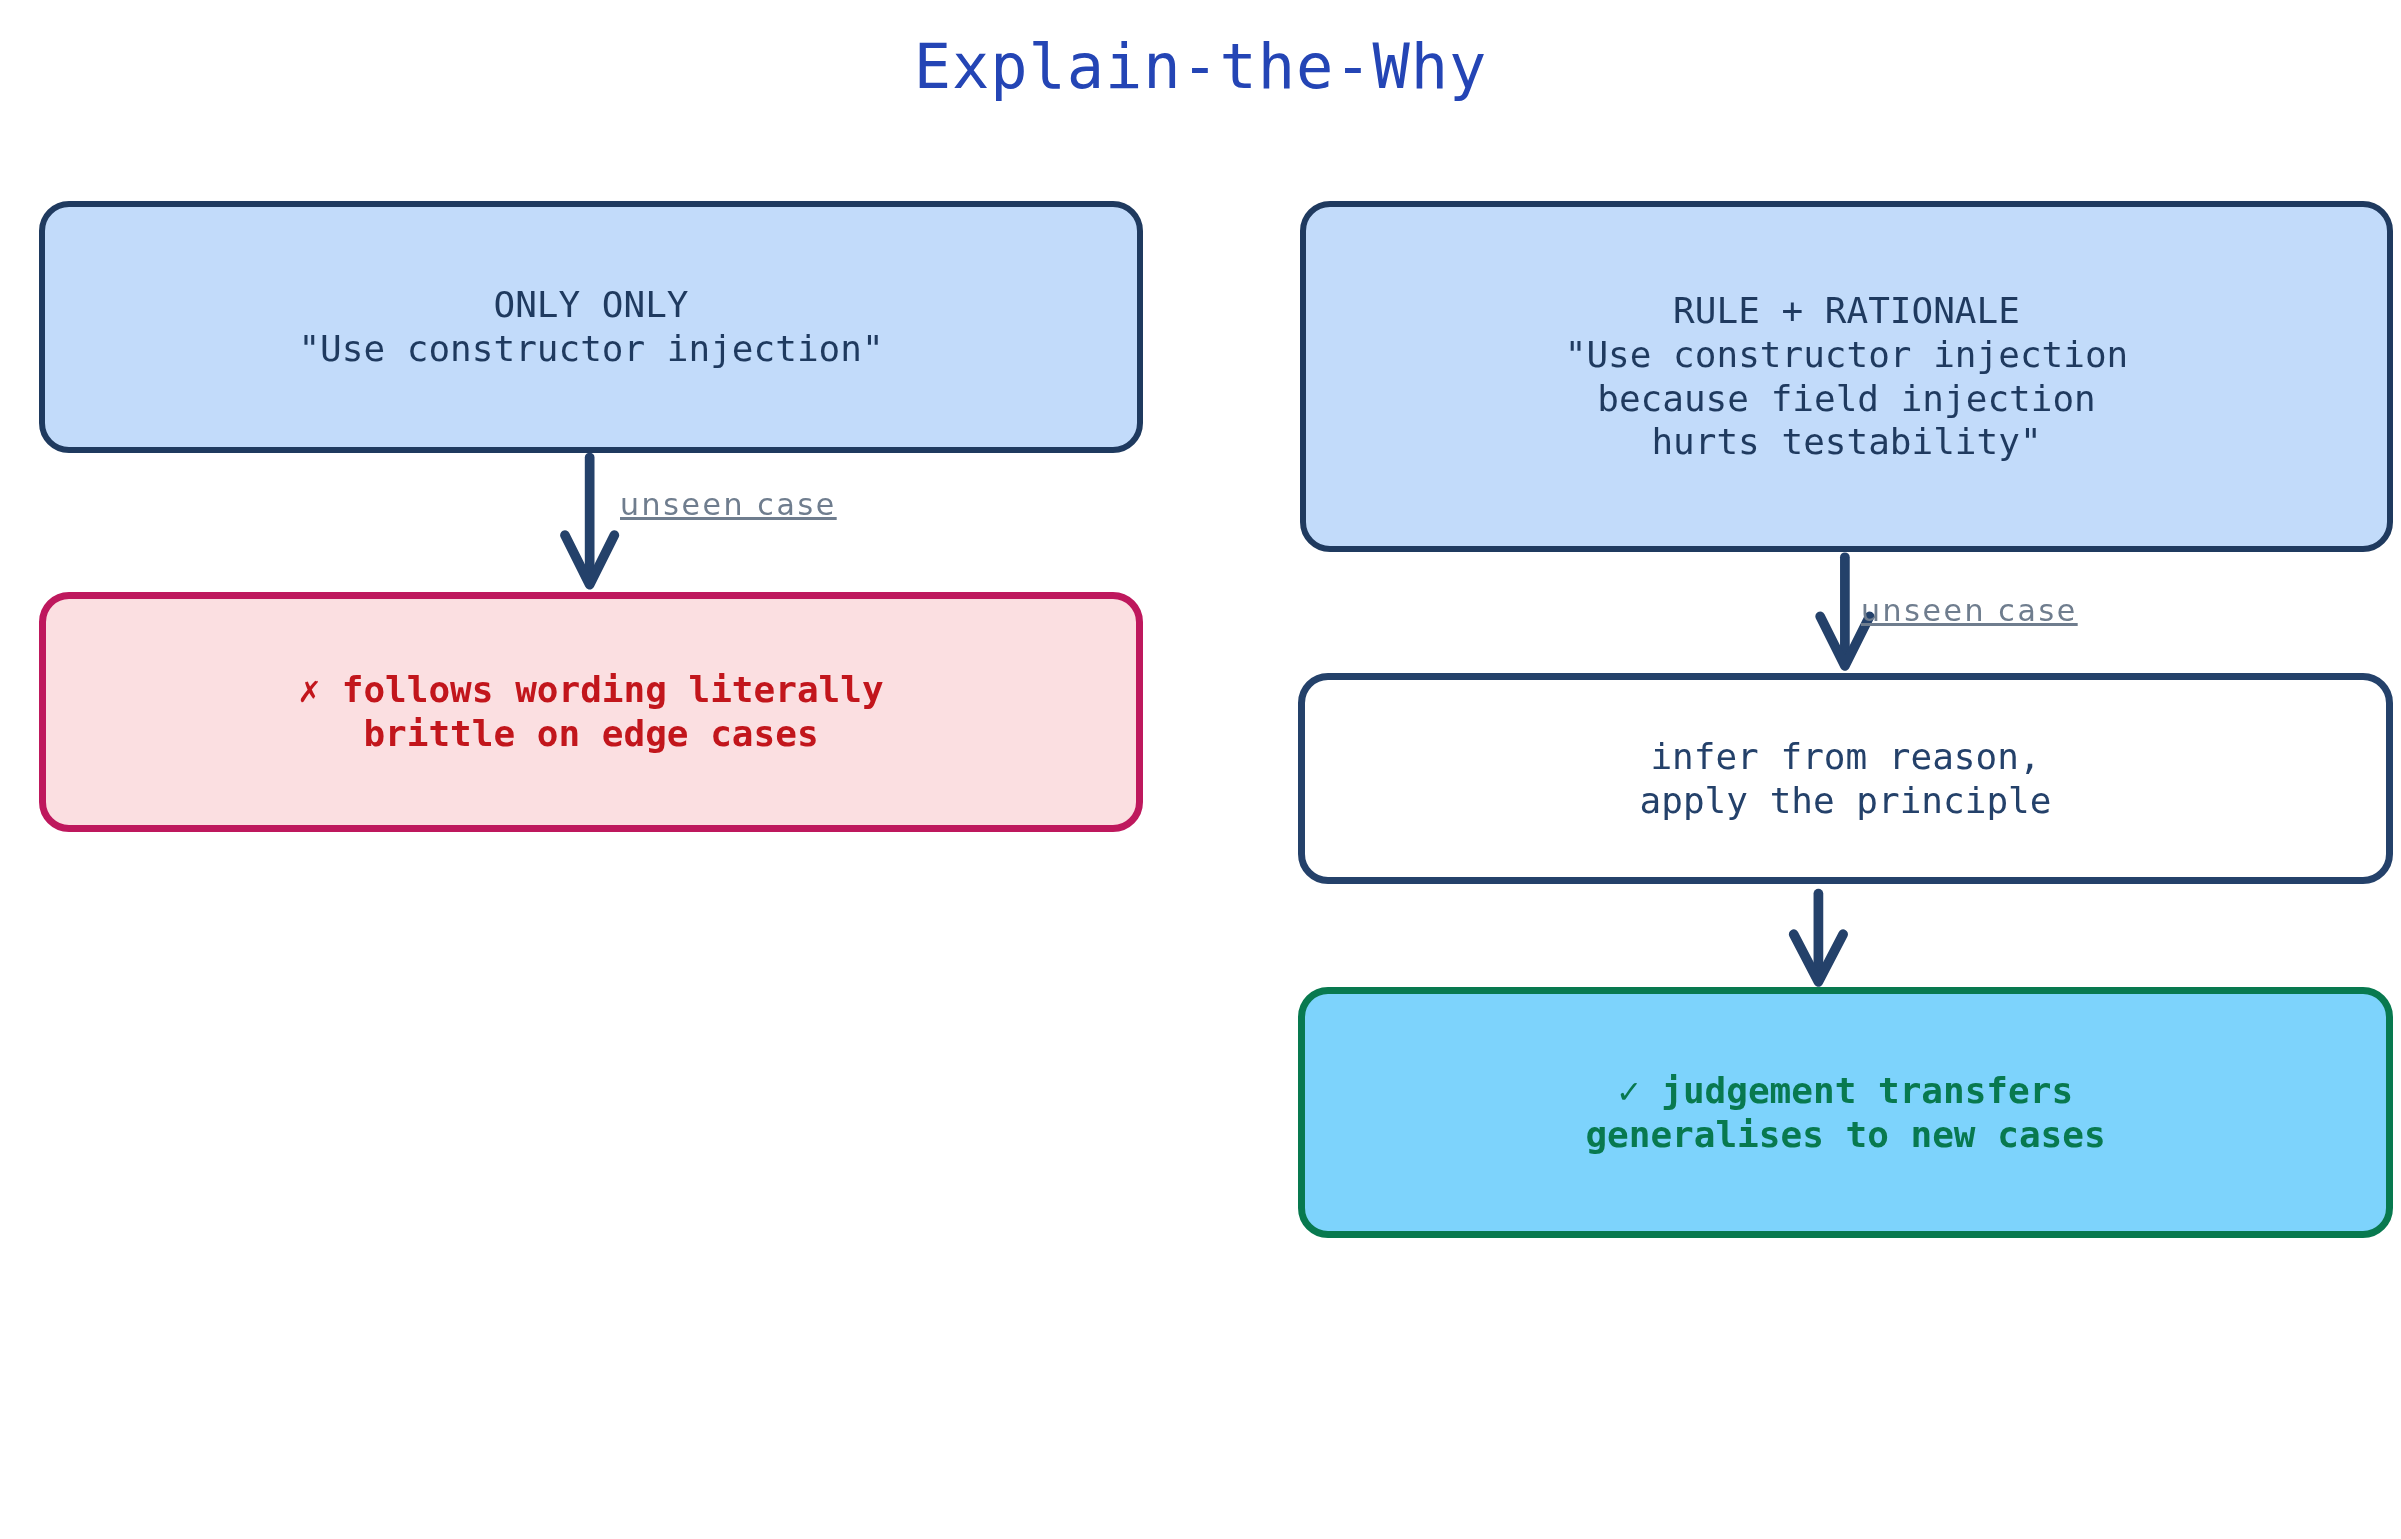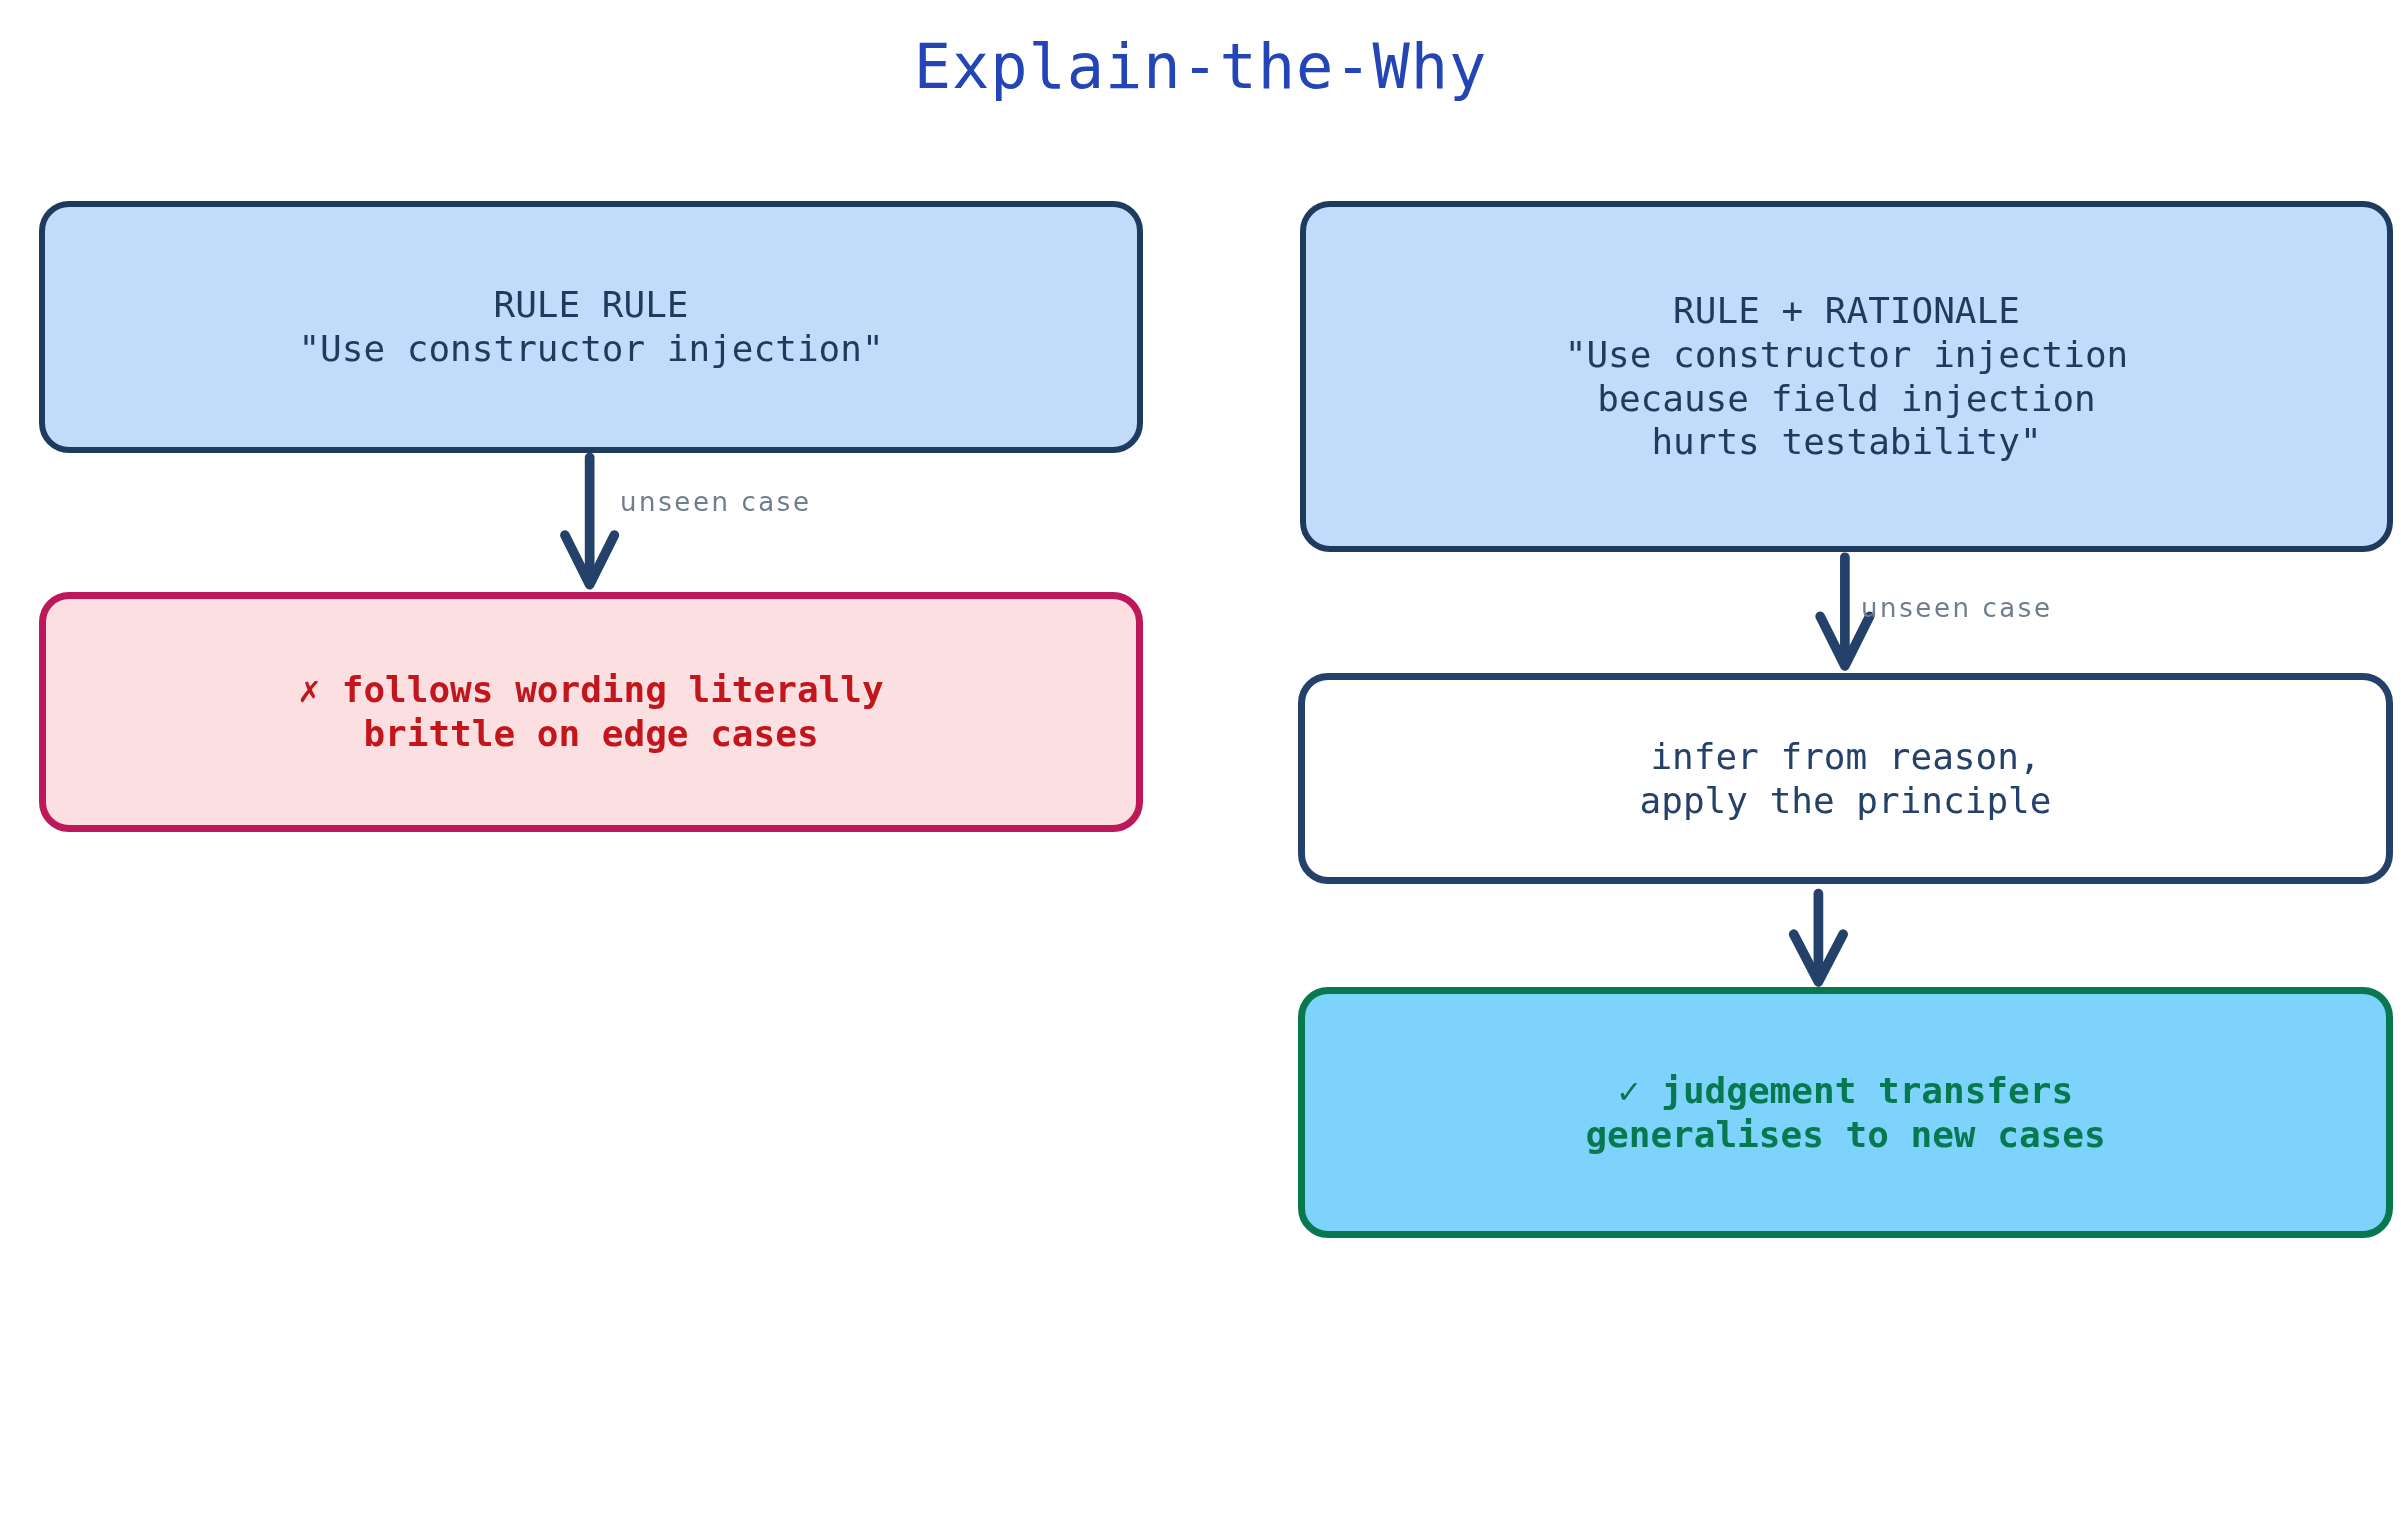--- a/index.html
+++ b/index.html
@@ -91,24 +91,25 @@
     left: 0; top: 0;
     width: 2401px;
     height: 1540px;
     pointer-events: none;
   }
 
   
   .edge-label {
     position: absolute;
     font-family: "DejaVu Sans", sans-serif;
-    font-size: 26px;
+    font-size: 30px;
     color: #6f7d8e;
     letter-spacing: 2.6px;
     white-space: pre;
+    text-decoration: underline;
   }
   #label-unseen-left  { left: 620px;  top: 487px; }
   #label-unseen-right { left: 1861px; top: 593px; }
 
   
   .caption {
     position: absolute;
     left: 0;
     top: 1439px;
     width: 2401px;
@@ -135,21 +136,21 @@
 
       <path d="M 2090 631 L 2090 742"></path>
       <path d="M 2062 698 L 2090 754 L 2118 698"></path>
 
       <path d="M 2060 1012 L 2060 1098"></path>
       <path d="M 2032 1058 L 2060 1112 L 2088 1058"></path>
     </g>
   </svg>
 
   <div id="box-rule-only" class="node blue">
-    <div class="node-text"><span>RULE RULE</span>
+    <div class="node-text"><span>ONLY ONLY</span>
 <span>"Use constructor injection"</span></div>
   </div>
 
   <div class="edge-label" id="label-unseen-left">unseen case</div>
 
   <div id="box-brittle" class="node red">
     <div class="node-text"><span>✗ follows wording literally</span>
 <span>brittle on edge cases</span></div>
   </div>
 

